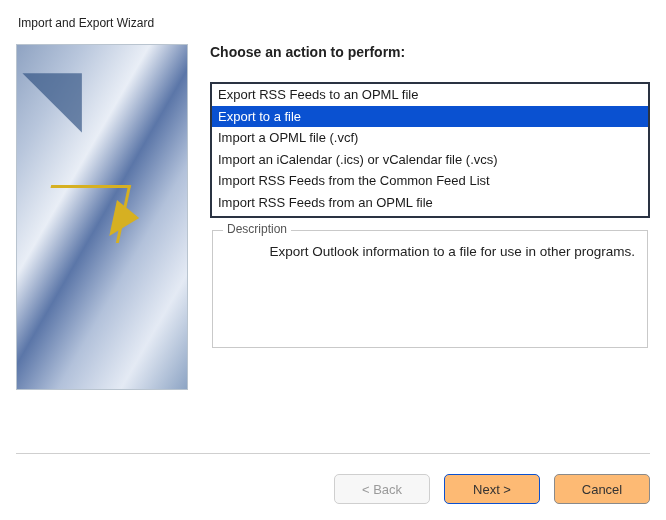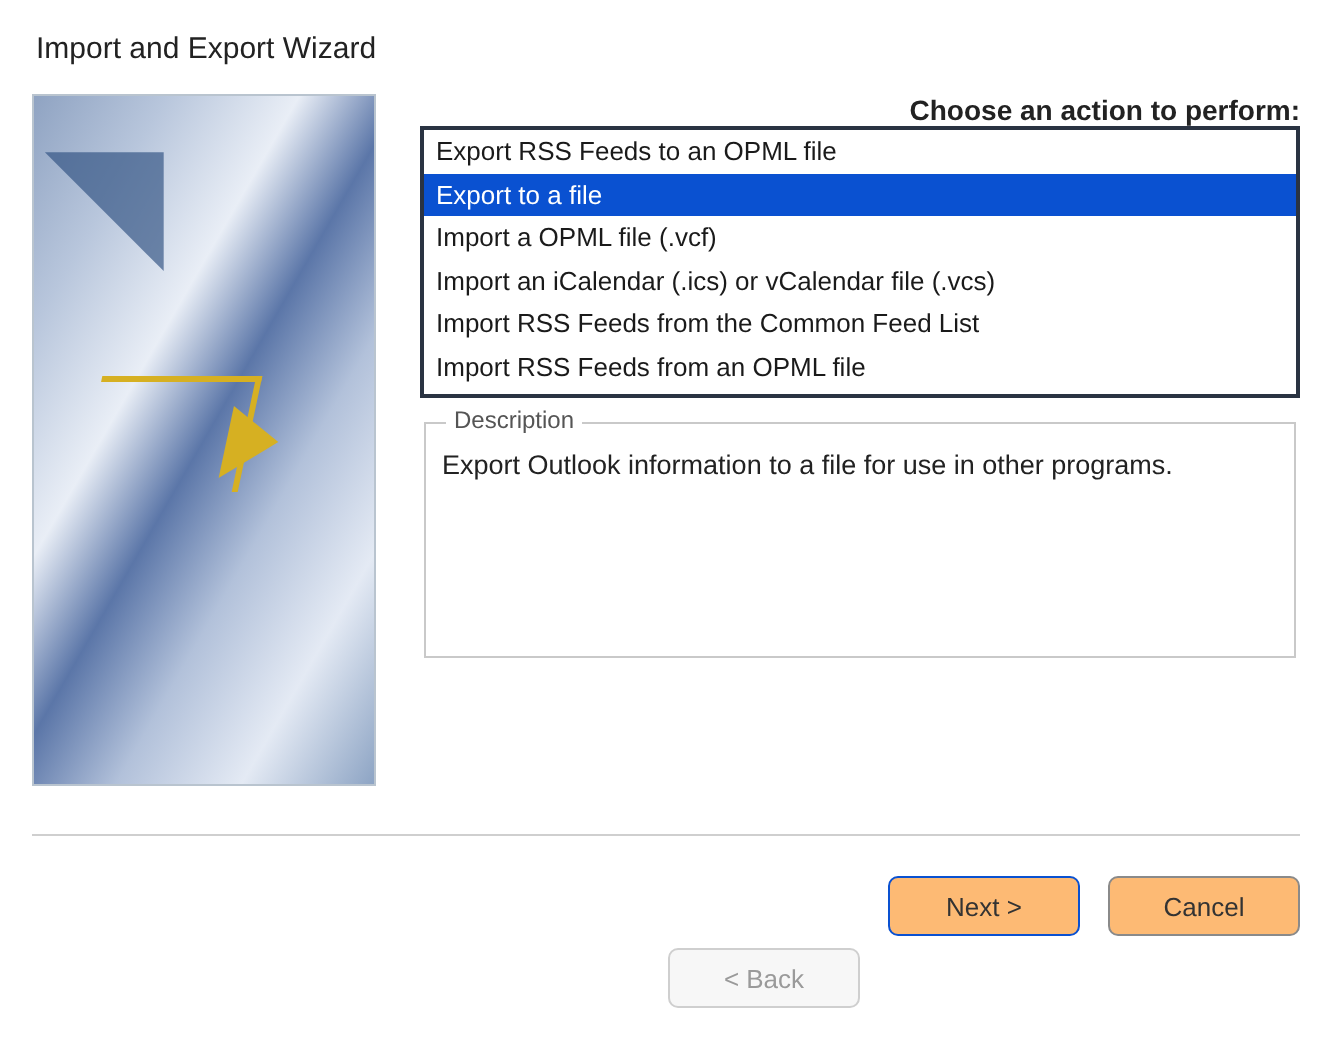--- a/index.html
+++ b/index.html
@@ -13,21 +13,21 @@
       height: 520px;
       overflow: hidden;
     }
     .wizard {
       padding: 12px 16px 16px 16px;
       height: 100%;
       display: flex;
       flex-direction: column;
     }
     .title {
-      font-size: 15px;
+      font-size: 12px;
       color: #222;
       margin: 4px 0 14px 2px;
     }
     .content {
       display: flex;
       gap: 22px;
       flex: 1;
     }
     .illustration {
       width: 172px;
@@ -67,22 +67,21 @@
     }
     .right-pane {
       flex: 1;
       display: flex;
       flex-direction: column;
     }
     .prompt {
       font-size: 14px;
       font-weight: 600;
       color: #222;
-      margin-bottom: 0;
-      text-align: right;
+      margin-bottom: 22px;
     }
     .list {
       border: 2px solid #2a3342;
       height: 136px;
       background: #fff;
       overflow: hidden;
     }
     .list-item {
       padding: 1px 6px;
       font-size: 13px;
@@ -110,20 +109,21 @@
       background: #fff;
       padding: 0 4px;
       font-size: 12px;
       color: #555;
     }
     .desc-text {
       font-size: 13.5px;
       color: #222;
       line-height: 1.4;
       padding-top: 6px;
+      text-align: right;
     }
     .footer {
       border-top: 1px solid #cfcfcf;
       margin-top: 18px;
       padding-top: 20px;
       display: flex;
       justify-content: flex-end;
       gap: 14px;
     }
     .btn {
@@ -137,21 +137,20 @@
       cursor: pointer;
     }
     .btn.default {
       border: 1.5px solid #0a51d1;
     }
     .btn.disabled {
       color: #9a9a9a;
       border-color: #cfcfcf;
       background: #f7f7f7;
       cursor: default;
-      margin-top: 36px;
     }
   </style>
 </head>
 <body>
 
 <div class="wizard">
 
   <div class="title">Import and Export Wizard</div>
 
   <div class="content">

